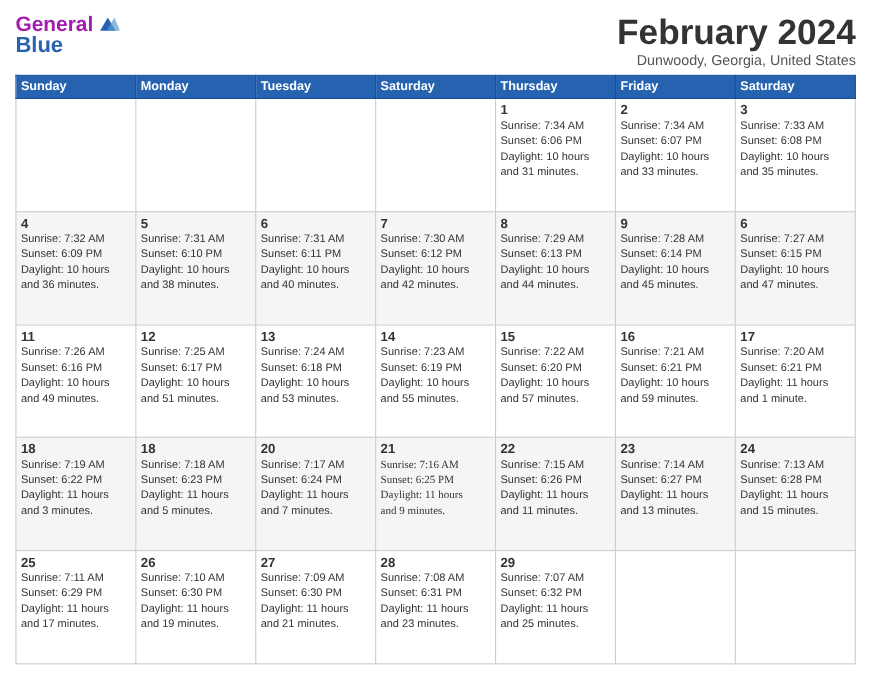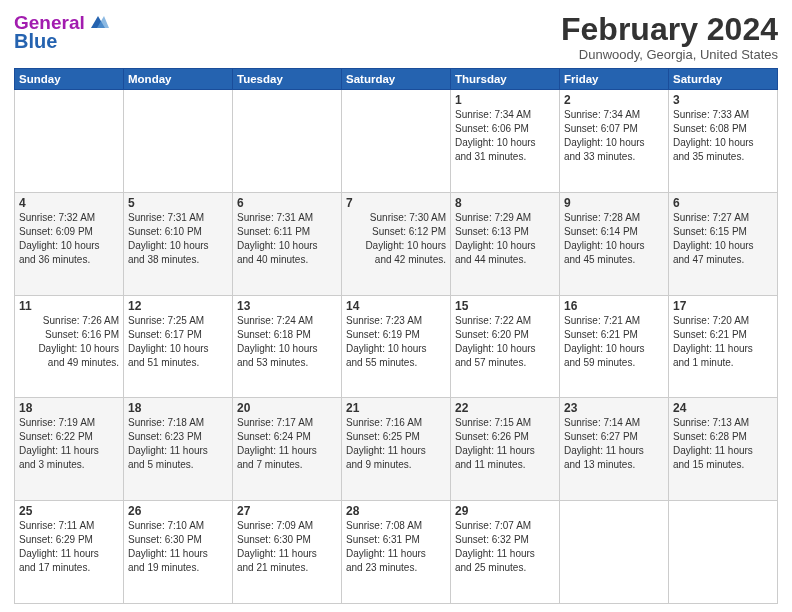--- a/index.html
+++ b/index.html
@@ -160,21 +160,21 @@
           </td>
           <td>
             <span class="day-num">6</span>
             <div class="day-info" style="white-space: pre-line;">Sunrise: 7:31 AM
 Sunset: 6:11 PM
 Daylight: 10 hours
 and 40 minutes.</div>
           </td>
           <td>
             <span class="day-num">7</span>
-            <div class="day-info" style="white-space: pre-line; text-align: right;">Sunrise: 7:30 AM
+            <div class="day-info" style="white-space: pre-line;">Sunrise: 7:30 AM
 Sunset: 6:12 PM
 Daylight: 10 hours
 and 42 minutes.</div>
           </td>
           <td>
             <span class="day-num">8</span>
             <div class="day-info" style="white-space: pre-line;">Sunrise: 7:29 AM
 Sunset: 6:13 PM
 Daylight: 10 hours
 and 44 minutes.</div>
@@ -190,21 +190,21 @@
             <span class="day-num">6</span>
             <div class="day-info" style="white-space: pre-line;">Sunrise: 7:27 AM
 Sunset: 6:15 PM
 Daylight: 10 hours
 and 47 minutes.</div>
           </td>
         </tr>
         <tr>
           <td>
             <span class="day-num">11</span>
-            <div class="day-info" style="white-space: pre-line; text-align: right;">Sunrise: 7:26 AM
+            <div class="day-info" style="white-space: pre-line;">Sunrise: 7:26 AM
 Sunset: 6:16 PM
 Daylight: 10 hours
 and 49 minutes.</div>
           </td>
           <td>
             <span class="day-num">12</span>
             <div class="day-info" style="white-space: pre-line;">Sunrise: 7:25 AM
 Sunset: 6:17 PM
 Daylight: 10 hours
 and 51 minutes.</div>
@@ -262,21 +262,21 @@
           </td>
           <td>
             <span class="day-num">20</span>
             <div class="day-info" style="white-space: pre-line;">Sunrise: 7:17 AM
 Sunset: 6:24 PM
 Daylight: 11 hours
 and 7 minutes.</div>
           </td>
           <td>
             <span class="day-num">21</span>
-            <div class="day-info" style="white-space: pre-line;">Sunrise: 7:16 AM
+            <div class="day-info" style="white-space: pre-line; font-family: Liberation Serif, serif;">Sunrise: 7:16 AM
 Sunset: 6:25 PM
 Daylight: 11 hours
 and 9 minutes.</div>
           </td>
           <td>
             <span class="day-num">22</span>
             <div class="day-info" style="white-space: pre-line;">Sunrise: 7:15 AM
 Sunset: 6:26 PM
 Daylight: 11 hours
 and 11 minutes.</div>

